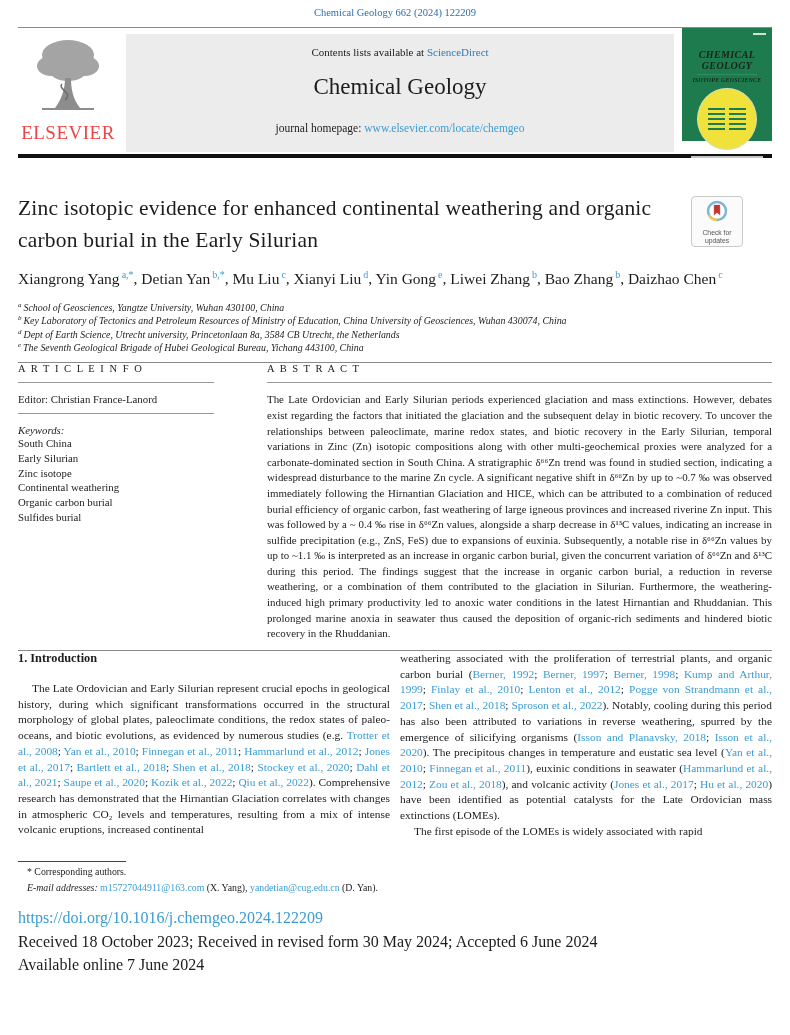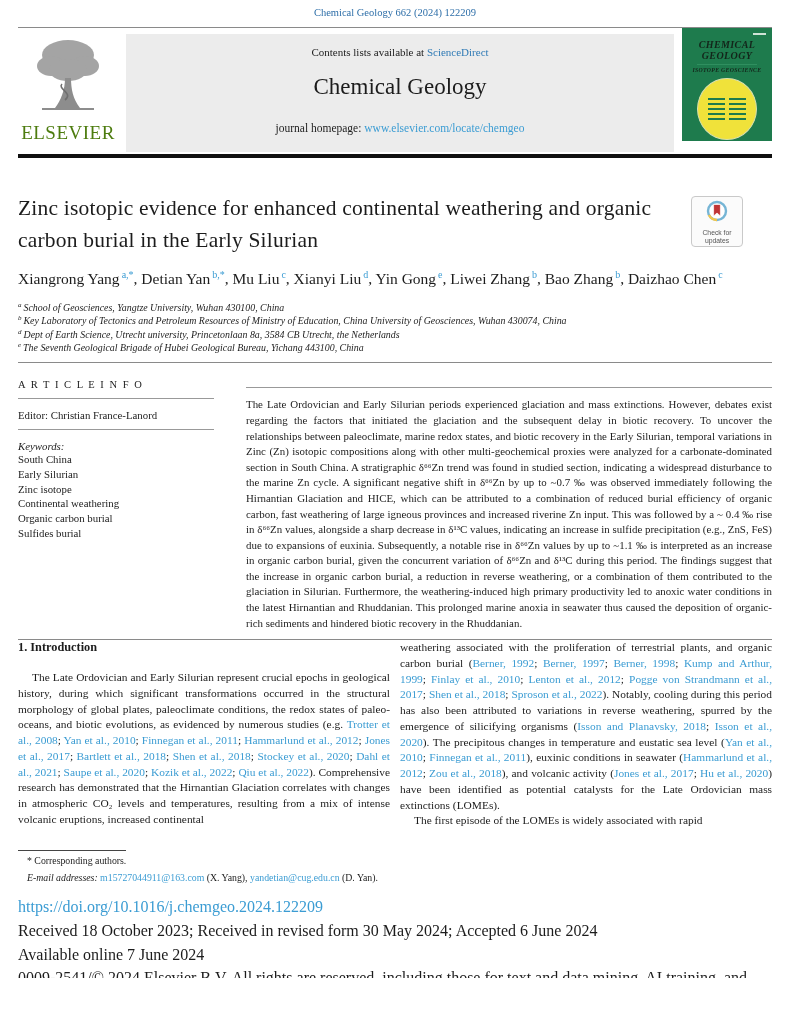--- a/index.html
+++ b/index.html
@@ -8,32 +8,32 @@
     padding:0 18px;background:#fff;overflow:hidden;
     font-family:"Liberation Serif",serif;color:#1c1c1c;
   }
   
   .citation{ text-align:center; padding-top:7px; font-size:10.5px; }
   .citation a{ color:#2d6ea8; text-decoration:none; }
   .rule-thin{ border-top:1px solid #8a8a8a; margin-top:9px; }
   
   .header-row{ display:flex; margin-top:6px; }
   .logo{ width:100px; text-align:center; padding-top:2px; }
-  .logo-text{ font-size:19px; color:#4d7c0f; letter-spacing:.5px; margin-top:-2px; }
+  .logo-text{ font-size:19px; color:#ef4444; letter-spacing:.5px; margin-top:-2px; }
   .banner{ flex:1; background:#ececec; margin:0 8px; text-align:center; padding:12px 8px 20px 8px; height:86px; }
   .banner-line1{ font-size:11px; }
   .banner-line1 a{ color:#2f7ab5; text-decoration:none; }
   .banner-title{ font-size:23px; margin-top:16px; }
   .banner-line3{ font-size:11.5px; margin-top:22px; }
   .banner-line3 a{ color:#3b9cd3; text-decoration:none; }
   
   .cover{ width:90px; height:113px; background:#1e7b4d; margin-top:-6px; box-sizing:border-box;
           padding:5px 6px; text-align:center; }
   .cover-topbar{ width:13px; height:2px; background:#cfe3d6; margin-left:auto; }
-  .cover-title{ font-size:10px; font-weight:bold; font-style:italic; color:#13251a; line-height:1.1; margin-top:4px; letter-spacing:.4px;}
+  .cover-title{ font-size:10px; font-weight:bold; font-style:italic; color:#13251a; line-height:1.1; margin-top:14px; letter-spacing:.4px;}
   .cover-subrule{ border-top:1px solid #2f8f5f; width:60px; margin:3px auto 2px auto;}
   .cover-sub{ font-size:5.8px; font-weight:bold; font-style:italic; color:#13251a; letter-spacing:.3px;}
   .cover-oval{ width:58px; height:60px; background:#f0e23a; border-radius:50%; margin:5px auto 0 auto;
                display:flex; flex-direction:column; justify-content:center; align-items:center; gap:3px;
                border:1px solid #d8dfae;}
   .bar-row{ display:flex; gap:4px; }
   .bar{ width:17px; height:2px; background:#1e7b4d; }
   .cover-bottombar{ width:72px; height:2px; background:rgba(255,255,255,.75); margin:6px auto 0 auto; }
   .rule-thick{ border-top:4px solid #101010; margin-top:2px; }
   
@@ -44,21 +44,21 @@
   .crossmark-text{ font-family:"Liberation Sans",sans-serif; font-size:6.8px; color:#555; line-height:1.15; margin-top:1px;}
   
   .authors{ margin-top:10px; font-size:15.5px; line-height:1.5; max-width:740px;}
   .authors sup{ color:#3b9cd3; font-size:10px; margin-left:2px; }
   
   .affiliations{ margin-top:11px; }
   .aff{ font-size:9.9px; font-style:italic; line-height:1.32; }
   .aff sup{ font-size:7px; margin-right:2px; }
   .rule-mid{ border-top:1px solid #8a8a8a; margin-top:8px; }
   
-  .info-grid{ display:grid; grid-template-columns:196px 1fr; column-gap:32px; margin-top:16px; }
+  .info-grid{ display:grid; grid-template-columns:196px 1fr; column-gap:53px; }
   .sec-head{ font-size:10.5px; letter-spacing:1.5px; color:#222; }
   .hr{ border-top:1px solid #999; margin-top:8px; }
   .editor-line{ font-size:10.8px; margin-top:10px; }
   .kw-label{ font-size:10.8px; font-style:italic; margin-top:10px; }
   .kw{ font-size:10.8px; line-height:1.36; }
   .abs-text{ margin:9px 0 0 0; font-size:10.9px; line-height:1.43; text-align:justify; }
   
   .intro-grid{ display:grid; grid-template-columns:1fr 1fr; column-gap:10px; }
   h2{ margin:0; font-size:12.3px; font-weight:bold; }
   .body{ margin:0; font-size:11.4px; line-height:1.38; text-align:justify; }
@@ -180,20 +180,21 @@
       <div class="hr"></div>
       <div class="kw-label">Keywords:</div>
       <div class="kw">South China</div>
       <div class="kw">Early Silurian</div>
       <div class="kw">Zinc isotope</div>
       <div class="kw">Continental weathering</div>
       <div class="kw">Organic carbon burial</div>
       <div class="kw">Sulfides burial</div>
     </div>
     <div class="col-abs">
+      <div class="sec-head">A B S T R A C T</div>
       <div class="hr"></div>
       <p class="abs-text">The Late Ordovician and Early Silurian periods experienced glaciation and mass extinctions. However, debates exist regarding the factors that initiated the glaciation and the subsequent delay in biotic recovery. To uncover the relationships between paleoclimate, marine redox states, and biotic recovery in the Early Silurian, temporal variations in Zinc (Zn) isotopic compositions along with other multi-geochemical proxies were analyzed for a carbonate-dominated section in South China. A stratigraphic δ⁶⁶Zn trend was found in studied section, indicating a widespread disturbance to the marine Zn cycle. A significant negative shift in δ⁶⁶Zn by up to ~0.7 ‰ was observed immediately following the Hirnantian Glaciation and HICE, which can be attributed to a combination of reduced burial efficiency of organic carbon, fast weathering of large igneous provinces and increased riverine Zn input. This was followed by a ~ 0.4 ‰ rise in δ⁶⁶Zn values, alongside a sharp decrease in δ¹³C values, indicating an increase in sulfide precipitation (e.g., ZnS, FeS) due to expansions of euxinia. Subsequently, a notable rise in δ⁶⁶Zn values by up to ~1.1 ‰ is interpreted as an increase in organic carbon burial, given the concurrent variation of δ⁶⁶Zn and δ¹³C during this period. The findings suggest that the increase in organic carbon burial, a reduction in reverse weathering, or a combination of them contributed to the glaciation in Silurian. Furthermore, the weathering-induced high primary productivity led to anoxic water conditions in the latest Hirnantian and Rhuddanian. This prolonged marine anoxia in seawater thus caused the deposition of organic-rich sediments and hindered biotic recovery in the Rhuddanian.</p>
     </div>
   </div>
 
   <div class="rule-mid"></div>
 
   <div class="intro-grid">
     <div class="icol">
       <h2>1. Introduction</h2>

